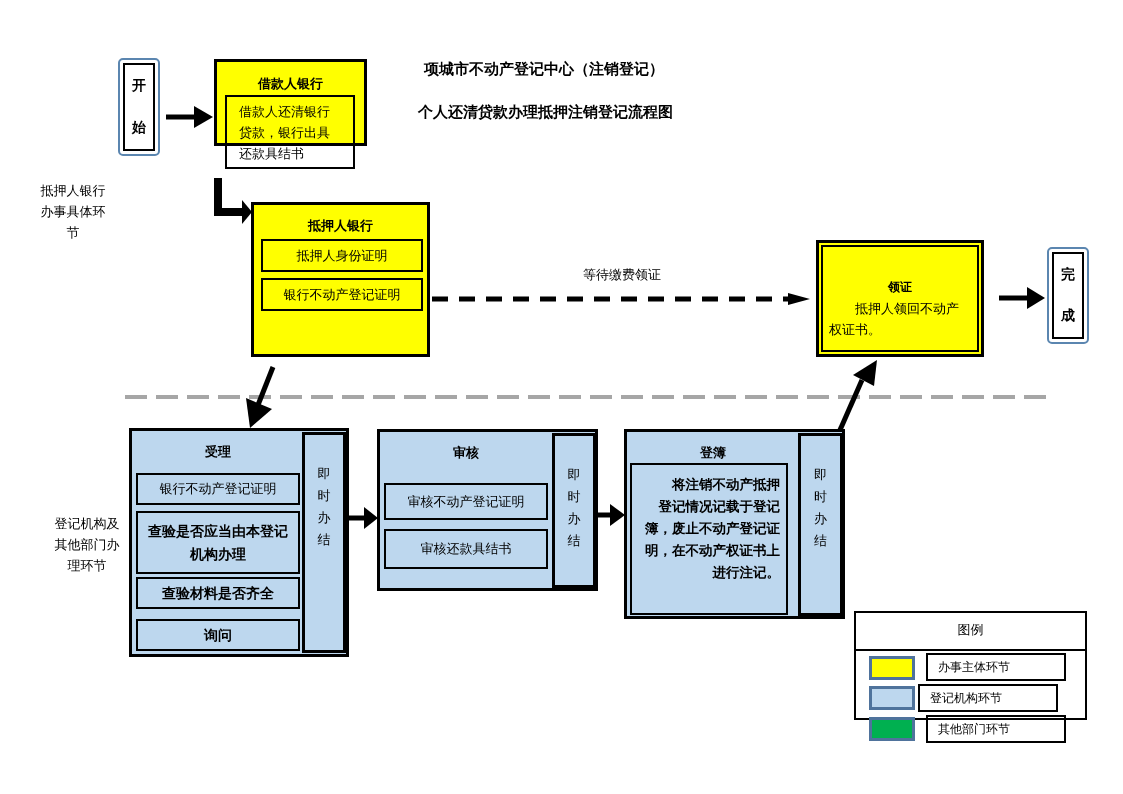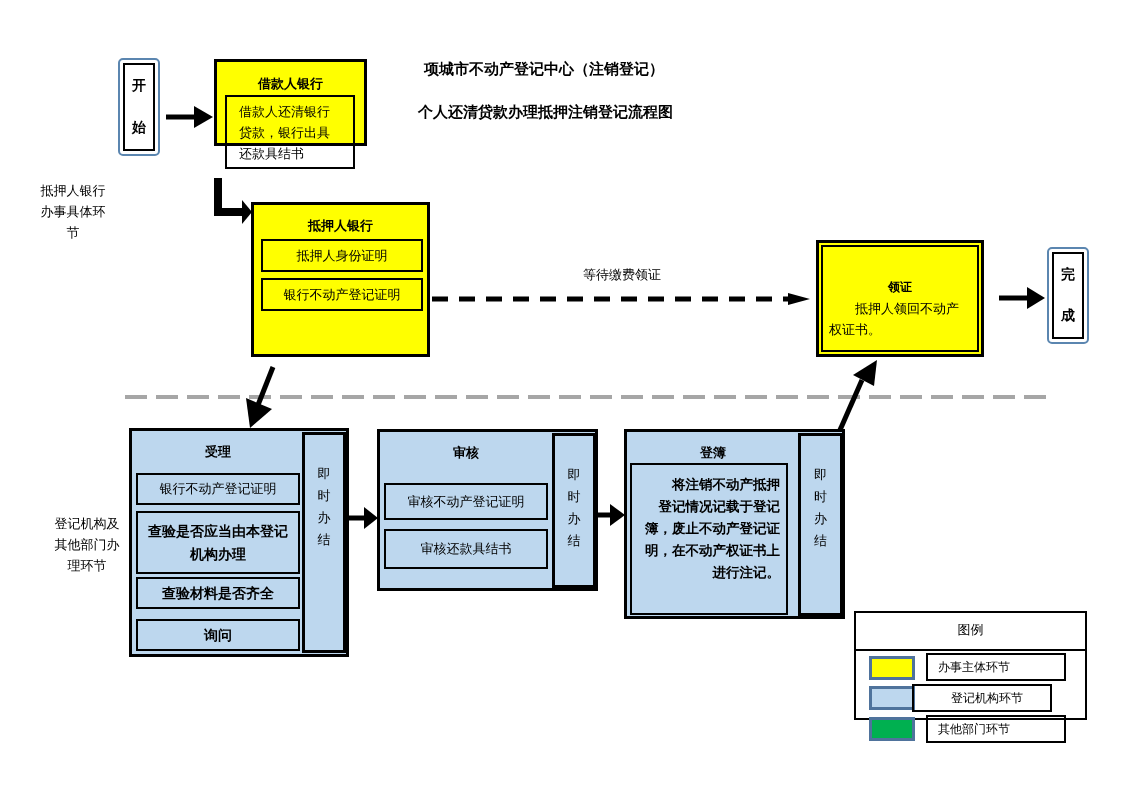--- a/index.html
+++ b/index.html
@@ -110,21 +110,21 @@
     <span>办</span>
     <span>结</span>
   </div>
 </div>
 
 <div class="abs legend" style="left:854px;top:611px;width:233px;height:109px;">
   <div style="position:absolute;left:0;right:0;top:0;height:36px;border-bottom:2px solid #000;text-align:center;line-height:34px;font-size:13px;">图例</div>
   <div class="legend-swatch" style="left: 13px; top: 43px; background: rgb(255, 255, 0);"></div>
   <div class="legend-label" style="left:70px;top:40px;">办事主体环节</div>
   <div class="legend-swatch" style="left: 13px; top: 73px; background: rgb(189, 215, 238);"></div>
-  <div class="legend-label" style="left:56px;top:71px;text-align:center;">登记机构环节</div>
+  <div class="legend-label" style="left:62px;top:71px;">登记机构环节</div>
   <div class="legend-swatch" style="left: 13px; top: 104px; background: rgb(0, 176, 80);"></div>
   <div class="legend-label" style="left:70px;top:102px;">其他部门环节</div>
 </div>
 
 <svg class="overlay" width="1123" height="794">
 
   <line x1="125" y1="397" x2="1050" y2="397" stroke="#a6a6a6" stroke-width="4" stroke-dasharray="22,9"></line>
 
   <line x1="166" y1="117" x2="196" y2="117" stroke="#000" stroke-width="5"></line>
   <polygon points="194,106 213,117 194,128" fill="#000"></polygon>

